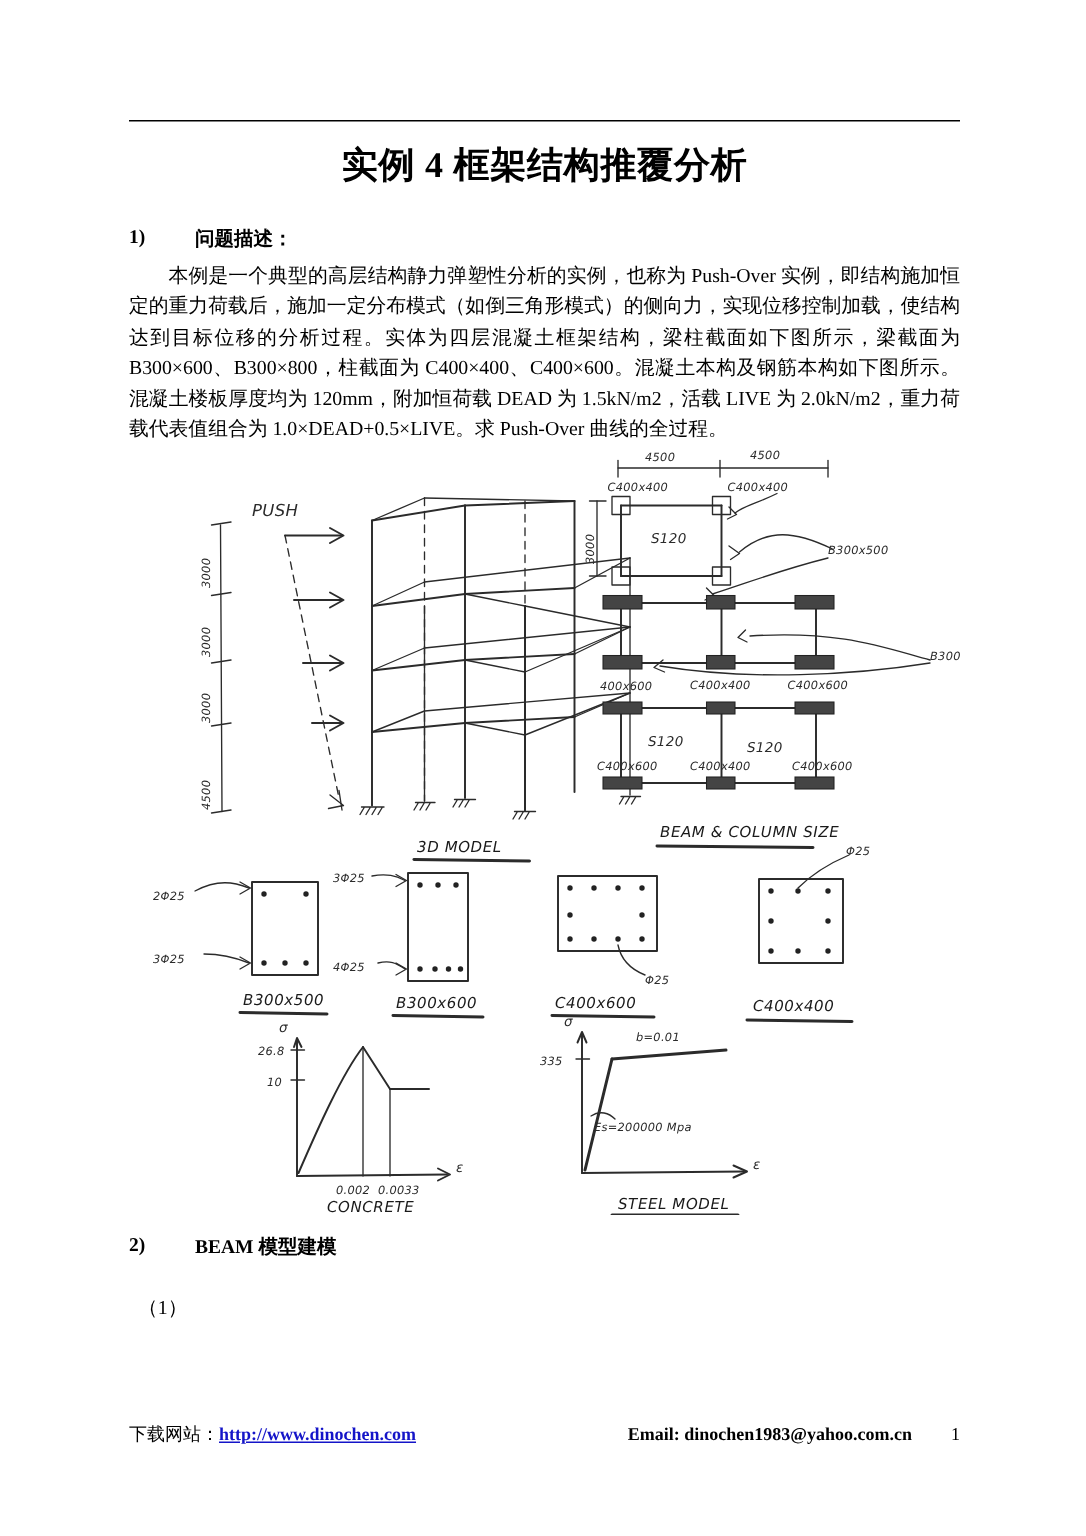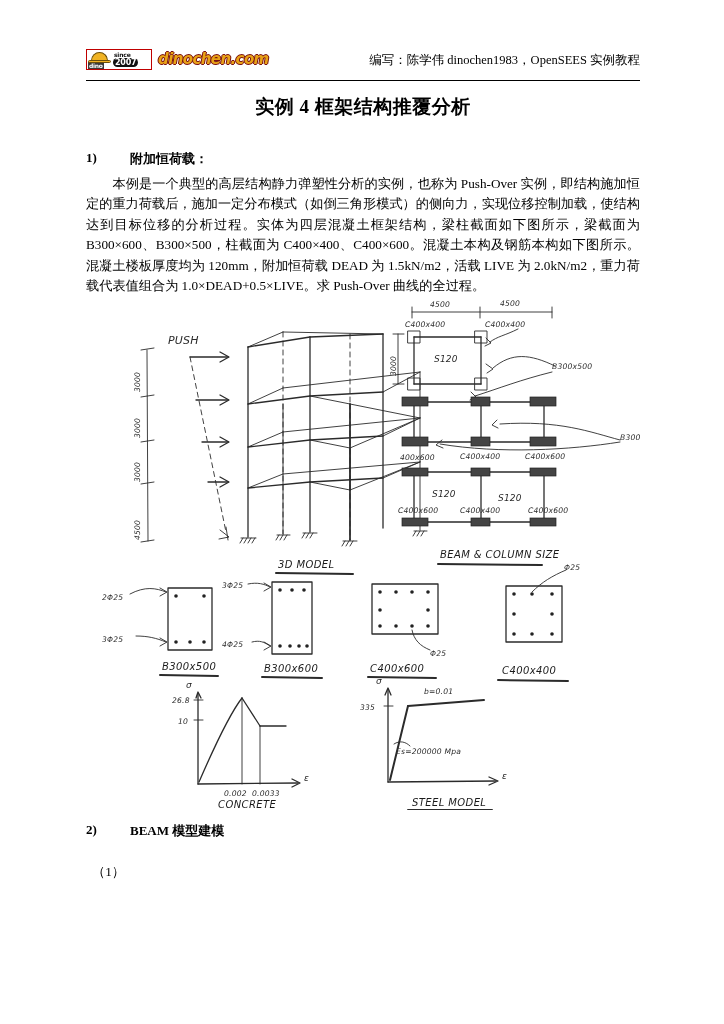--- a/index.html
+++ b/index.html
@@ -145,21 +145,21 @@
     border-top: 1.6px solid #000;
   }
 
   
   .doc-title {
     position: absolute;
     left: 86px;
     top: 94px;
     width: 554px;
     text-align: center;
-    font-size: 19px;
+    font-size: 24px;
     font-weight: bold;
     letter-spacing: 0.5px;
     font-family: "Liberation Serif", "DejaVu Serif", serif;
   }
 
   
   .sec {
     position: absolute;
     left: 86px;
     width: 554px;
@@ -257,47 +257,30 @@
   .footer .pageno {
     margin-left: 26px;
     font-size: 12px;
   }
 </style>
 </head>
 <body>
 
 <div class="page">
 
-  <div class="header">
-
-    <div class="logo-wrap">
-      <div class="logo-badge">
-        <div class="hat">
-          <span class="dino">dino</span>
-        </div>
-        <div class="stack">
-          <span class="since">since</span>
-          <span class="year">2007</span>
-        </div>
-      </div>
-      <span class="logo-text">dinochen.com</span>
-    </div>
-
-    <div class="header-right">编写：陈学伟 dinochen1983，OpenSEES 实例教程</div>
-  </div>
   <div class="header-rule"></div>
 
   <div class="doc-title">实例 4   框架结构推覆分析</div>
 
   <div class="sec" style="top:150px;">
     <div class="sec-head">
       <span class="num">1)</span>
-      <span>附加恒荷载：</span>
+      <span>问题描述：</span>
     </div>
-    <div class="para indent" style="margin-top:6px;">本例是一个典型的高层结构静力弹塑性分析的实例，也称为 Push-Over 实例，即结构施加恒定的重力荷载后，施加一定分布模式（如倒三角形模式）的侧向力，实现位移控制加载，使结构达到目标位移的分析过程。实体为四层混凝土框架结构，梁柱截面如下图所示，梁截面为 B300×600、B300×500，柱截面为 C400×400、C400×600。混凝土本构及钢筋本构如下图所示。混凝土楼板厚度均为 120mm，附加恒荷载 DEAD 为 1.5kN/m2，活载 LIVE 为 2.0kN/m2，重力荷载代表值组合为 1.0×DEAD+0.5×LIVE。求 Push-Over 曲线的全过程。</div>
+    <div class="para indent" style="margin-top:6px;">本例是一个典型的高层结构静力弹塑性分析的实例，也称为 Push-Over 实例，即结构施加恒定的重力荷载后，施加一定分布模式（如倒三角形模式）的侧向力，实现位移控制加载，使结构达到目标位移的分析过程。实体为四层混凝土框架结构，梁柱截面如下图所示，梁截面为 B300×600、B300×800，柱截面为 C400×400、C400×600。混凝土本构及钢筋本构如下图所示。混凝土楼板厚度均为 120mm，附加恒荷载 DEAD 为 1.5kN/m2，活载 LIVE 为 2.0kN/m2，重力荷载代表值组合为 1.0×DEAD+0.5×LIVE。求 Push-Over 曲线的全过程。</div>
   </div>
 
   <div class="figure">
     <svg width="540" height="518" viewBox="0 0 540 518" xmlns="http://www.w3.org/2000/svg">
 
       <g>
         <path class="sk sk-thin" d="M47,58 L48,249"></path>
         <path class="sk sk-thin" d="M41,58 L54,56"></path>
         <path class="sk sk-thin" d="M41,105 L54,103"></path>
         <path class="sk sk-thin" d="M41,150 L54,148"></path>
@@ -577,14 +560,21 @@
       <span>BEAM 模型建模</span>
     </div>
   </div>
 
   <div class="sec" style="top:862px;">
     <div class="sub-item">
       <span class="sub-num">（1）</span>
     </div>
   </div>
 
+  <div class="footer">
+    <span class="left">下载网站：</span>
+    <span class="site-link">http://www.dinochen.com</span>
+    <span class="mid"></span>
+    <span class="email">Email: dinochen1983@yahoo.com.cn</span>
+    <span class="pageno">1</span>
+  </div>
 
 </div>
 
 </body></html>

